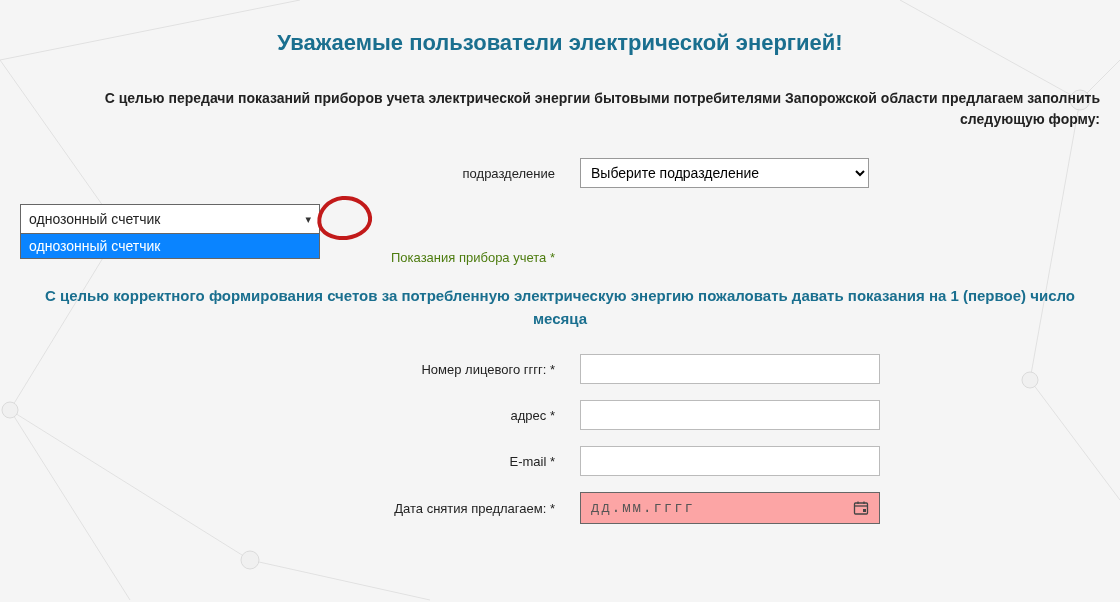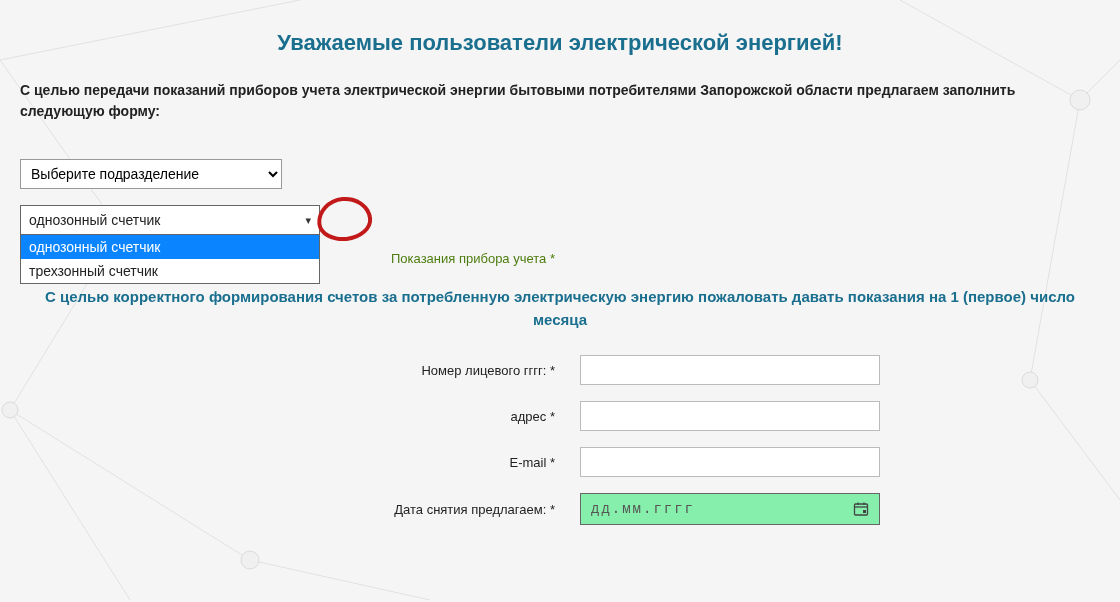--- a/index.html
+++ b/index.html
@@ -16,28 +16,28 @@
   .bg svg { width: 100%; height: 100%; }
   .bg circle.node { fill: #eeeeee; stroke: #cfcfcf; stroke-width: 1; }
   .bg line { stroke: #d9d9d9; stroke-width: 1; }
 
   .content { position: relative; z-index: 1; width: 100%; padding: 30px 20px 10px; }
   .title {
     text-align: center;
     color: #1a6f8f;
     font-weight: bold;
     font-size: 22px;
-    margin-bottom: 24px;
+    margin-bottom: 32px;
   }
   .intro {
-    text-align: left;
+    text-align: right;
     font-size: 14px;
     font-weight: bold;
     line-height: 1.5;
-    margin-bottom: 37px;
+    margin-bottom: 28px;
   }
   .notice {
     text-align: center;
     font-size: 15px;
     font-weight: bold;
     color: #1a6f8f;
     line-height: 1.5;
     margin: 20px 0 24px;
     padding: 0 20px;
   }
@@ -53,21 +53,21 @@
     padding-right: 25px;
     font-size: 13px;
   }
   .row .label-teal { color: #4d7c0f; }
   .row .field-cell {
     width: 300px;
     text-align: left;
     position: relative;
   }
   select.native {
-    width: 262px;
+    width: 289px;
     height: 30px;
     border: 1px solid #999;
     background: #fff;
     font-size: 14px;
     padding: 4px 6px;
   }
   .select-wrap { position: relative; width: 324px; }
   .select-display {
     width: 300px;
     height: 30px;
@@ -116,21 +116,21 @@
     height: 30px;
     border: 1px solid #bbb;
     background: #fff;
     padding: 4px 8px;
     font-size: 14px;
   }
   .date-wrap {
     width: 300px;
     height: 32px;
     border: 1px solid #666;
-    background: #86efac;
+    background: #fca5a5;
     display: flex;
     align-items: center;
     justify-content: space-between;
     padding: 0 10px;
     font-family: "Courier New", monospace;
     font-size: 14px;
     letter-spacing: 2px;
     color: #555;
   }
   .cal-icon {
@@ -160,38 +160,38 @@
   </svg>
 </div>
 
 <div class="content">
   <h1 class="title">Уважаемые пользователи электрической энергией!</h1>
   <p class="intro">С целью передачи показаний приборов учета электрической энергии бытовыми потребителями Запорожской области предлагаем заполнить следующую форму:</p>
 
   <div class="form">
 
     <div class="row">
+      <div class="label-cell">подразделение</div>
       <div class="field-cell">
         <select class="native">
           <option>Выберите подразделение</option>
         </select>
       </div>
     </div>
 
     <div class="row">
       <div class="field-cell">
         <div class="select-wrap">
           <div class="select-display">
             <span>однозонный счетчик</span>
             <span class="chev">▾</span>
           </div>
           <div class="red-circle"></div>
           <div class="select-options">
             <div class="opt selected">однозонный счетчик</div>
-            <div class="opt">трехзонный счетчик</div>
           </div>
         </div>
       </div>
     </div>
 
     <div class="row">
       <div class="label-cell label-teal">Показания прибора учета *</div>
       <div class="field-cell"></div>
     </div>
 

